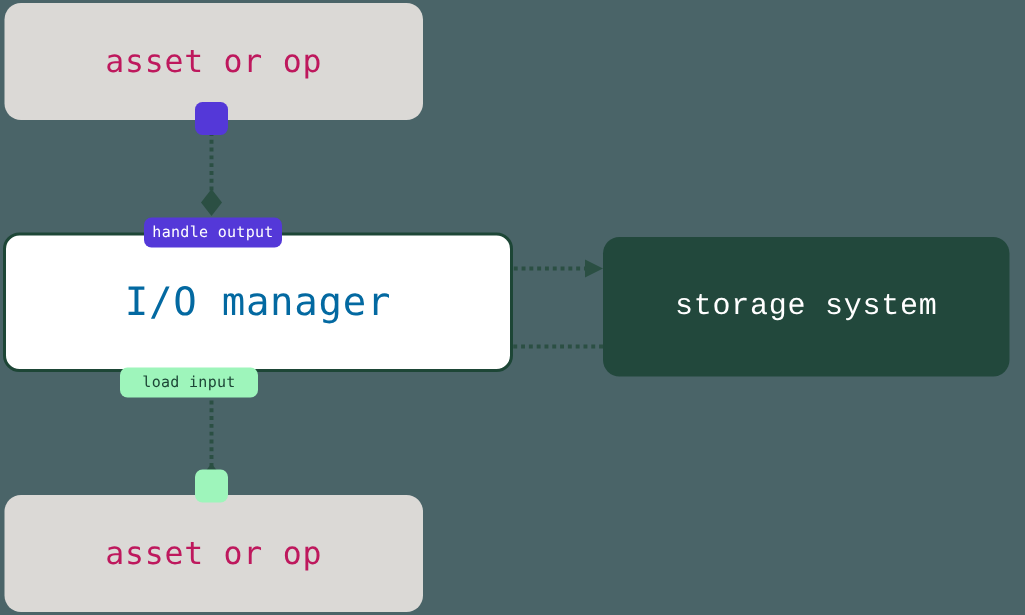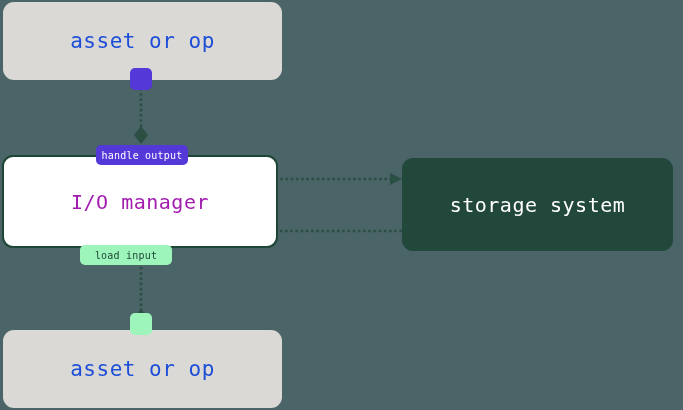--- a/index.html
+++ b/index.html
@@ -27,46 +27,47 @@
     box-sizing: border-box;
     display: flex;
     align-items: center;
     justify-content: center;
     border-radius: 11px;
     letter-spacing: 0.5px;
     white-space: nowrap;
   }
   .node-asset {
     background: #dbd9d6;
-    color: #1d4ed8;
+    color: #be185d;
     font-size: 21px;
   }
   #node-asset-top  { left: 3px;   top: 2px;    width: 279px; height: 78px; }
   #node-asset-bot  { left: 3px;   top: 330px;  width: 279px; height: 78px; }
 
   #node-io-manager {
     left: 2px;
     top: 155px;
-    width: 276px;
+    width: 340px;
     height: 93px;
     background: #ffffff;
     border: 2px solid #1d4636;
-    color: #a21caf;
-    font-size: 20px;
+    color: #0369a1;
+    font-size: 26px;
     z-index: 4;
   }
   #node-storage {
     left: 402px;
     top: 158px;
     width: 271px;
     height: 93px;
     background: #22483c;
     color: #ffffff;
     font-size: 20px;
     z-index: 2;
+    font-family: Liberation Mono, monospace;
   }
 
   
   #edges {
     position: absolute;
     left: 0;
     top: 0;
     width: 683px;
     height: 410px;
     z-index: 3;

